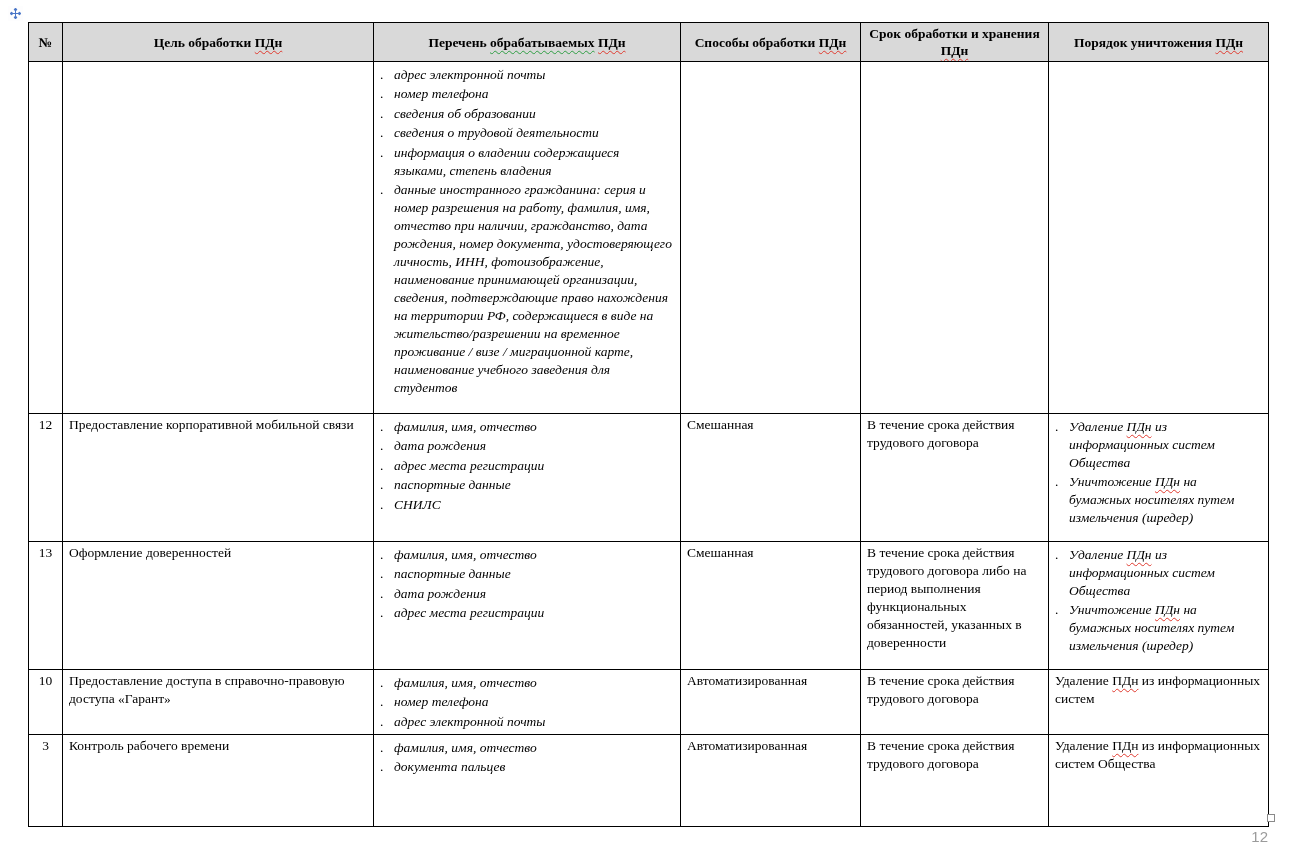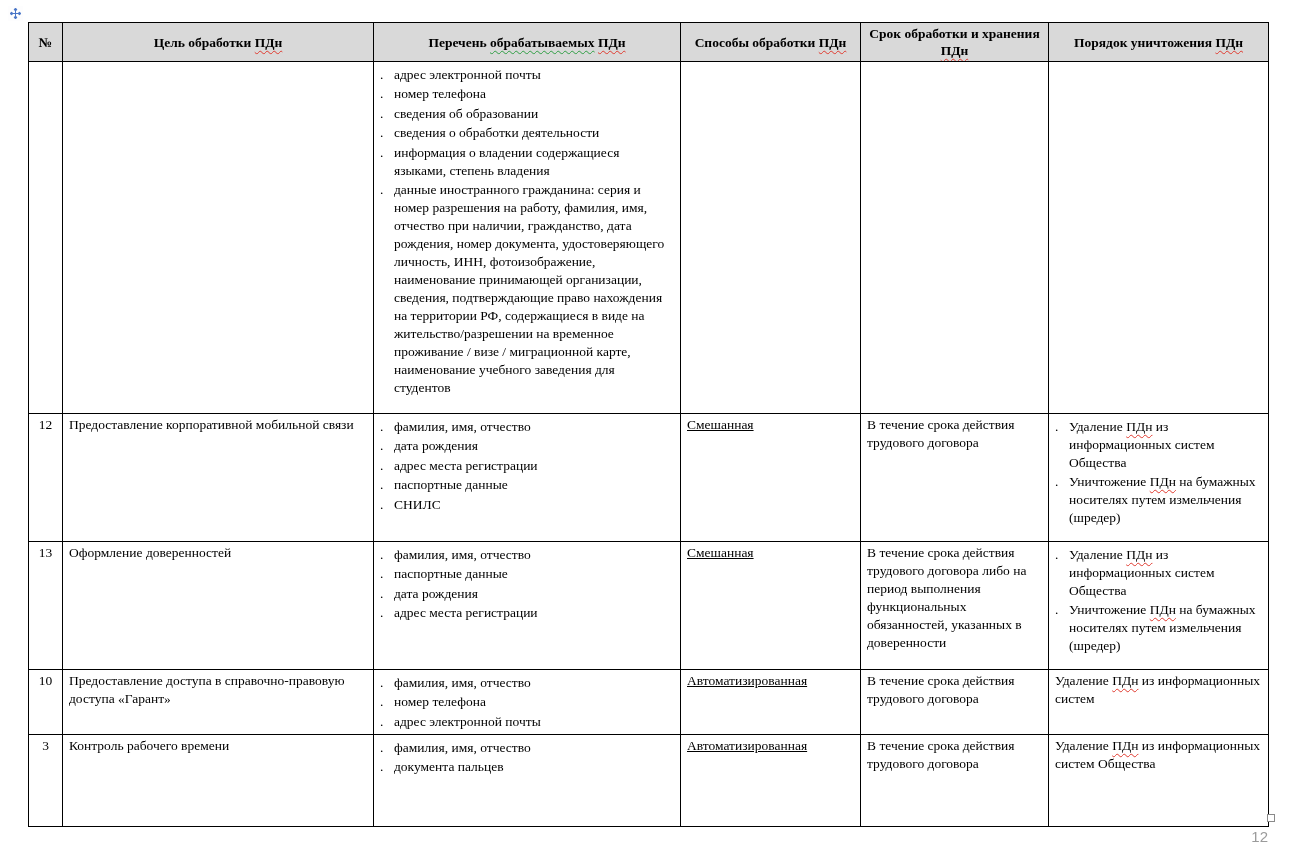--- a/index.html
+++ b/index.html
@@ -15,28 +15,28 @@
   
   table.pdn{position:absolute;left:28px;top:22px;width:1240px;border-collapse:collapse;
       table-layout:fixed;font-size:13.5px;line-height:18px;}
   table.pdn th,table.pdn td{border:1px solid #000;box-sizing:border-box;overflow:hidden;}
   table.pdn thead th{background:#d9d9d9;font-weight:bold;text-align:center;vertical-align:middle;
       padding:2px 4px;line-height:17px;font-size:13.5px;}
   table.pdn td{vertical-align:top;padding:2px 6px;}
   td.c-num{text-align:center;padding:3px 2px 2px 2px;}
   td.c-purpose{padding:3px 8px 2px 7px;}
   td.c-list{padding:4px 4px 3px 7px;}
-  td.c-method{vertical-align:middle;padding:2px 6px 2px 10px;text-decoration:underline;}
+  td.c-method{vertical-align:middle;padding:2px 6px 2px 10px;}
   td.c-term{vertical-align:middle;padding:2px 8px 2px 10px;}
   td.c-destr{padding:4px 4px 3px 6px;}
   td.v-mid{vertical-align:middle;}
 
   .bullet-item{display:flex;margin:1.5px 0;}
   .bullet{flex:0 0 14px;text-align:left;}
-  .bullet-text{flex:1 1 auto;}
+  .bullet-text{flex:1 1 auto;font-style:italic;}
 
   
   .sq-red{text-decoration:underline wavy #e03a2f 1px;text-underline-offset:3px;}
   .sq-green{text-decoration:underline wavy #2f9e44 1px;text-underline-offset:3px;text-align:right;}
 
   
   .resize-handle{position:absolute;left:1267px;top:814px;width:8px;height:8px;background:#fff;
       border:1px solid #8a8a8a;box-sizing:border-box;cursor:nwse-resize;}
 
   
@@ -94,21 +94,21 @@
             <div class="bullet-item">
               <span class="bullet">.</span>
               <span class="bullet-text">номер телефона</span>
             </div>
             <div class="bullet-item">
               <span class="bullet">.</span>
               <span class="bullet-text">сведения об образовании</span>
             </div>
             <div class="bullet-item">
               <span class="bullet">.</span>
-              <span class="bullet-text">сведения о обработки деятельности</span>
+              <span class="bullet-text">сведения о трудовой деятельности</span>
             </div>
             <div class="bullet-item">
               <span class="bullet">.</span>
               <span class="bullet-text">информация о владении содержащиеся языками, степень владения</span>
             </div>
             <div class="bullet-item">
               <span class="bullet">.</span>
               <span class="bullet-text">данные иностранного гражданина: серия и номер разрешения на работу, фамилия, имя, отчество при наличии, гражданство, дата рождения, номер документа, удостоверяющего личность, ИНН, фотоизображение, наименование принимающей организации, сведения, подтверждающие право нахождения на территории РФ, содержащиеся в виде на жительство/разрешении на временное проживание / визе / миграционной карте, наименование учебного заведения для студентов</span>
             </div>
           </td>

